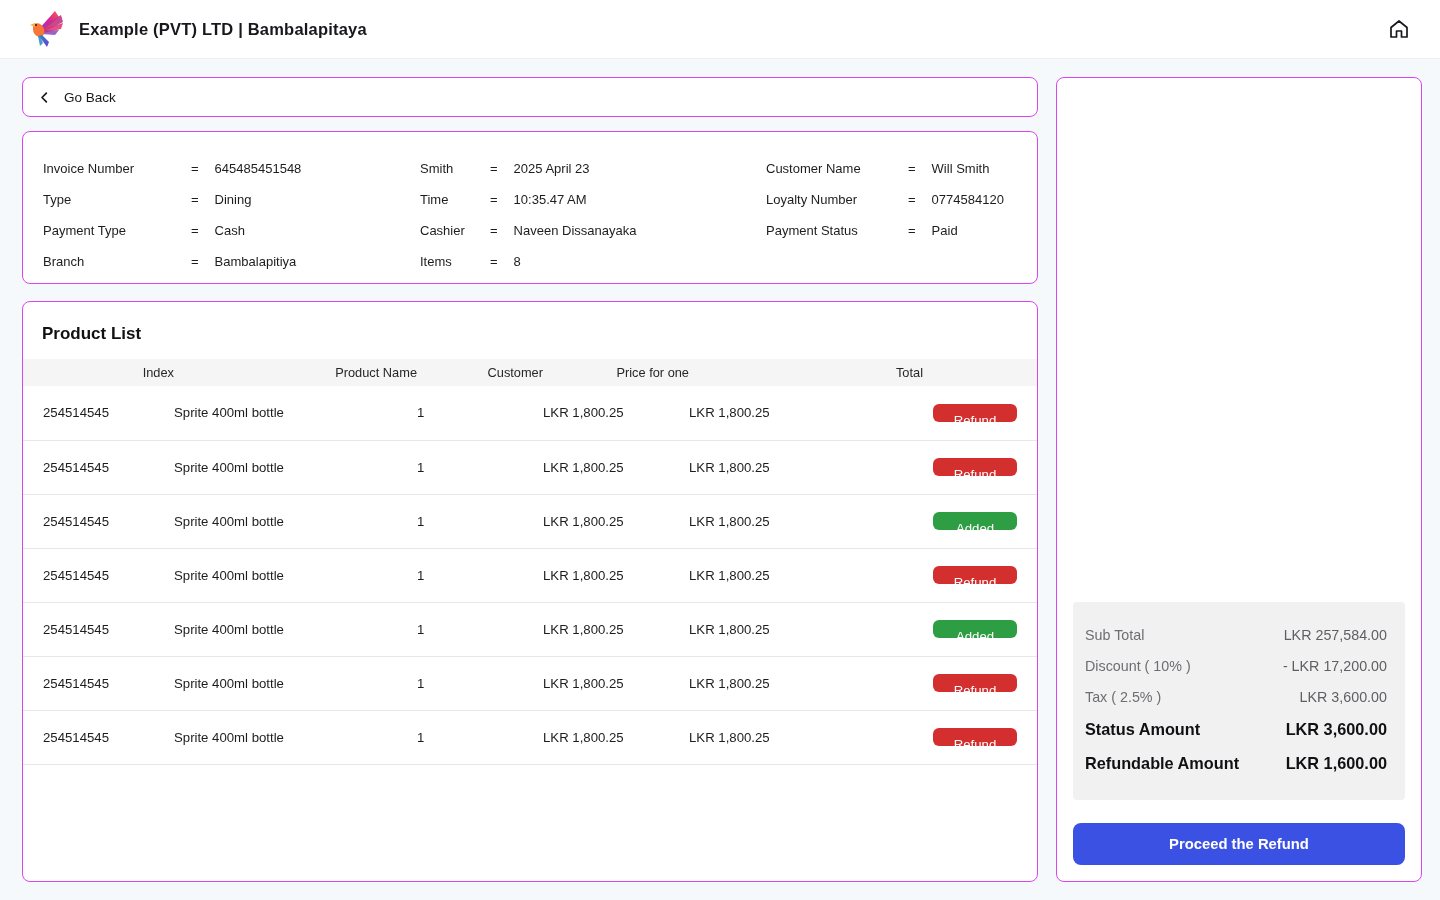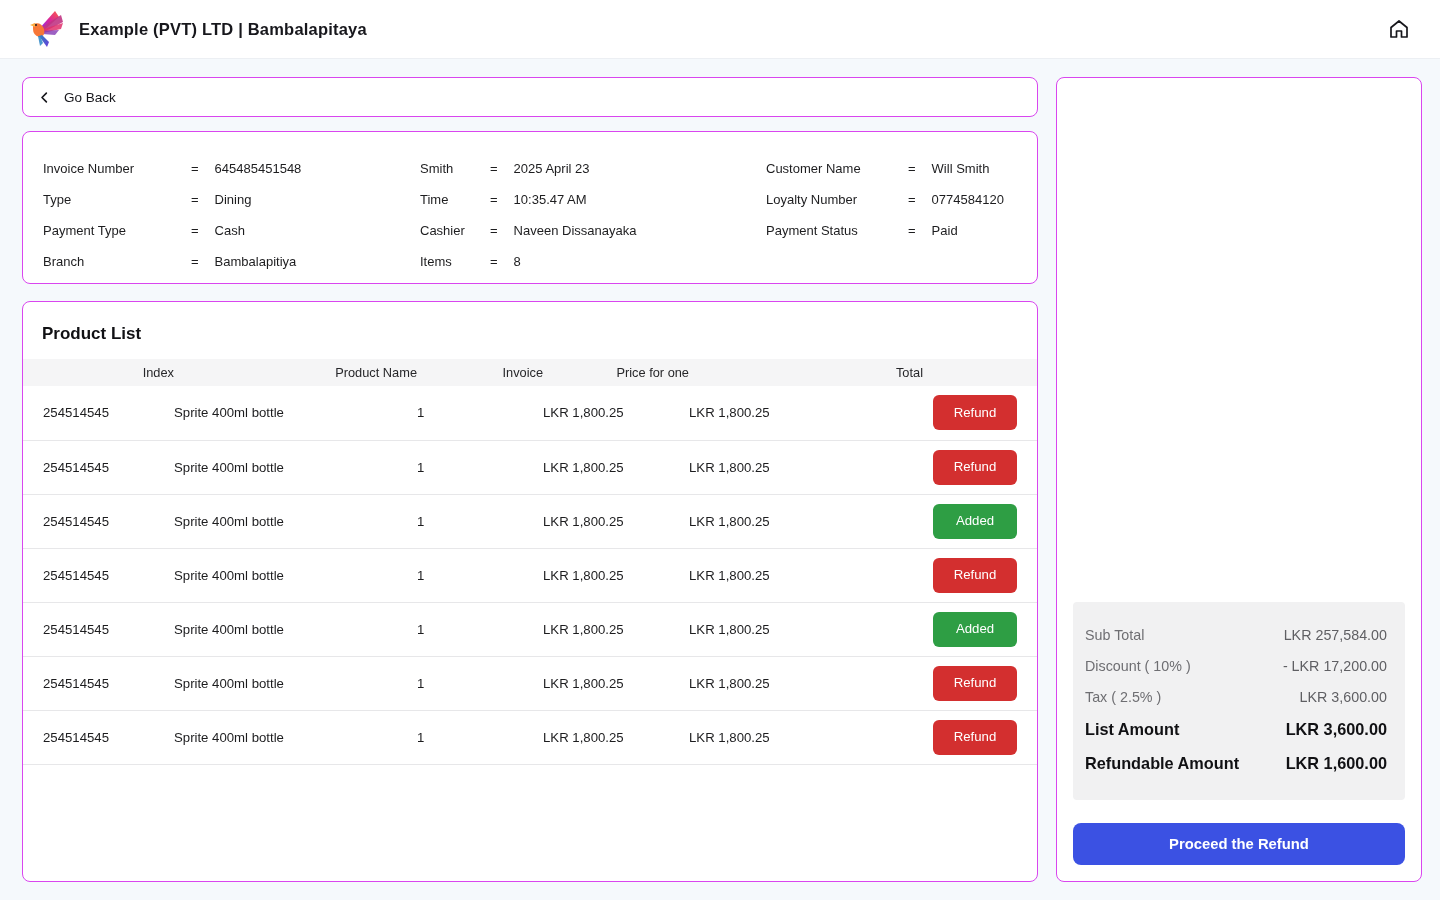--- a/index.html
+++ b/index.html
@@ -58,21 +58,21 @@
   table.products .c-qty   { width:126px; }
   table.products .c-price { width:146px; }
   table.products .c-total { width:auto; }
   table.products .c-act   { width:114px; padding-right:20px; }
   table.products td {
     height:54px; font-size:13.2px; color:#1d1d1f;
     border-bottom:1px solid #e7e7e9; padding:0;
   }
   table.products tr td { background:#fff; }
   .act-btn {
-    display:block; margin-left:auto; width:84px; height:35px;
+    display:block; margin-left:auto; width:84px; height:18px;
     border:none; border-radius:6px; color:#fff; font-size:13.2px;
     font-family:inherit; cursor:pointer; line-height:34px;
   }
   .act-refund { background:#d32f2f; }
   .act-added  { background:#2e9e44; }
 
   
   .right-card { height:100%; min-height:798px; display:flex; flex-direction:column; padding:16px; }
   .right-spacer { flex:1; }
   .summary-box { background:#f1f1f2; border-radius:4px; padding:17px 18px 20px 12px; }
@@ -205,21 +205,21 @@
       </div>
     </div>
 
     <div class="card product-card">
       <div class="product-title">Product List</div>
       <table class="products">
         <thead>
           <tr>
             <th class="c-index">Index</th>
             <th class="c-name">Product Name</th>
-            <th class="c-qty">Invoice</th>
+            <th class="c-qty">Customer</th>
             <th class="c-price">Price for one</th>
             <th class="c-total">Total</th>
             <th class="c-act"></th>
           </tr>
         </thead>
         <tbody>
           <tr>
             <td class="c-index">254514545</td>
             <td class="c-name">Sprite 400ml bottle</td>
             <td class="c-qty">1</td>
@@ -304,21 +304,21 @@
         </div>
         <div class="sum-row">
           <span class="sum-label">Discount ( 10% )</span>
           <span class="sum-val">- LKR 17,200.00</span>
         </div>
         <div class="sum-row">
           <span class="sum-label">Tax ( 2.5% )</span>
           <span class="sum-val">LKR 3,600.00</span>
         </div>
         <div class="sum-total">
-          <span>List Amount</span>
+          <span>Status Amount</span>
           <span>LKR 3,600.00</span>
         </div>
         <div class="sum-total">
           <span>Refundable Amount</span>
           <span>LKR 1,600.00</span>
         </div>
       </div>
       <button class="proceed-btn">Proceed the Refund</button>
     </div>
   </div>

